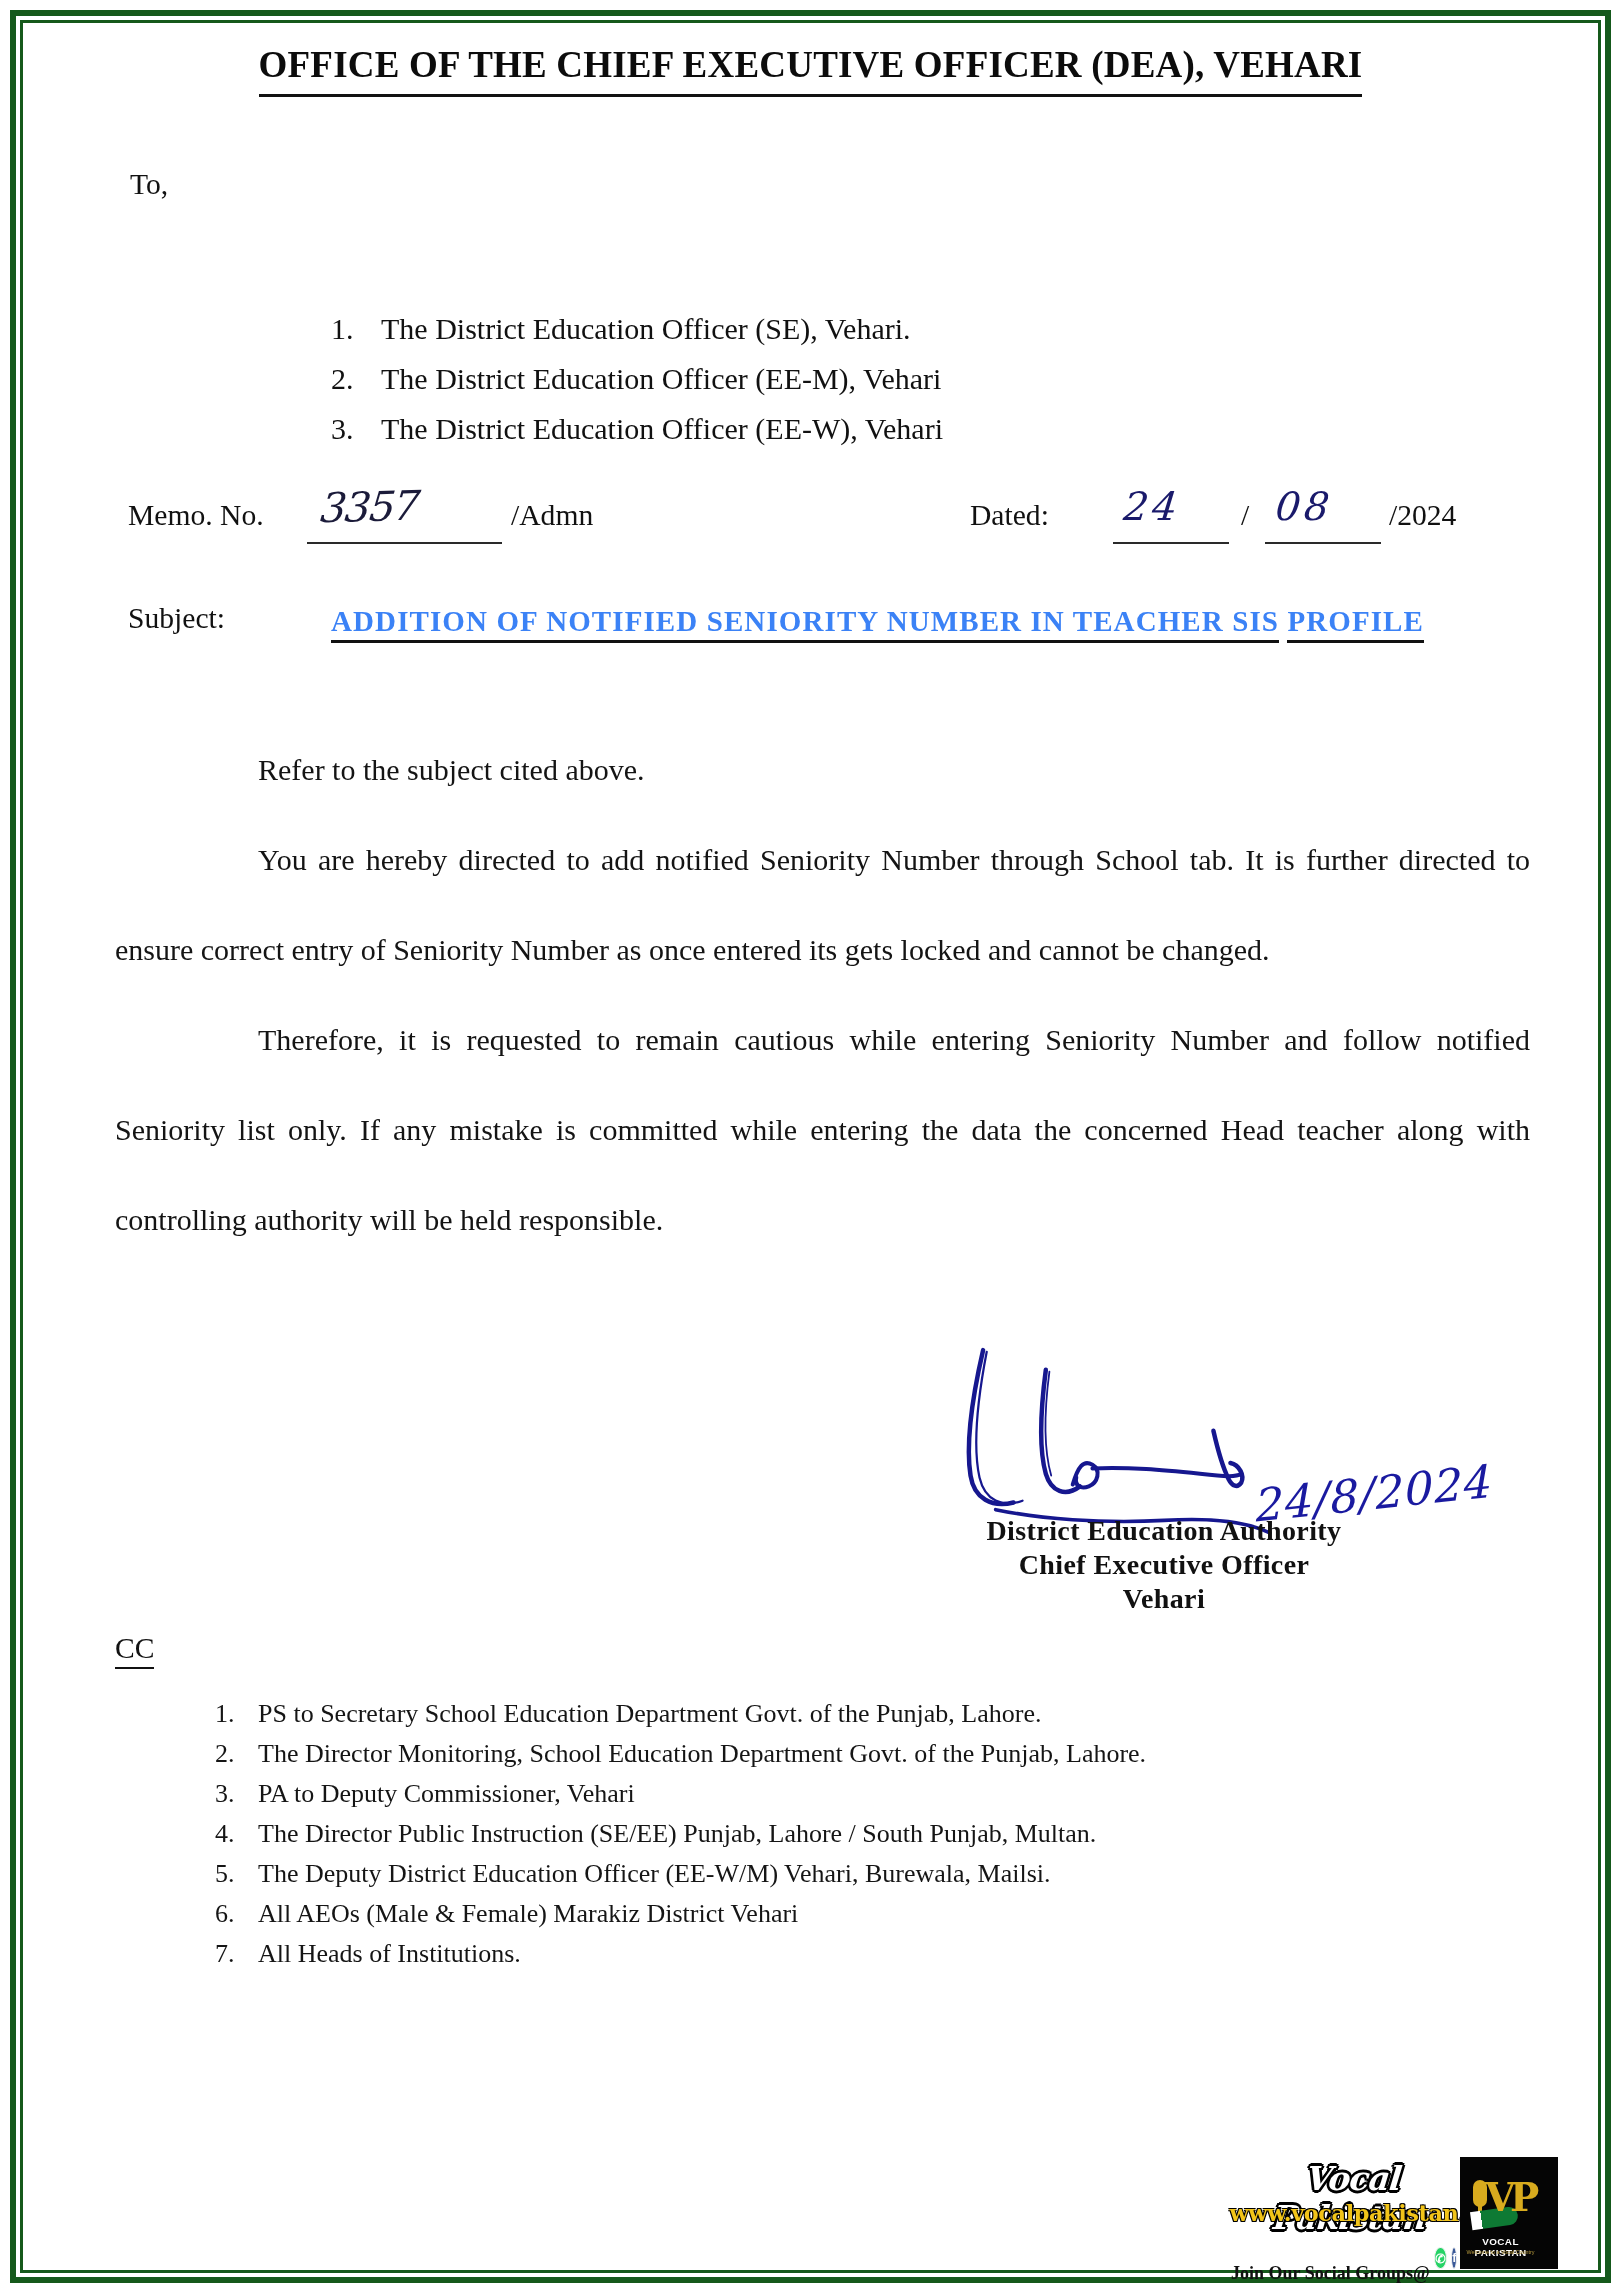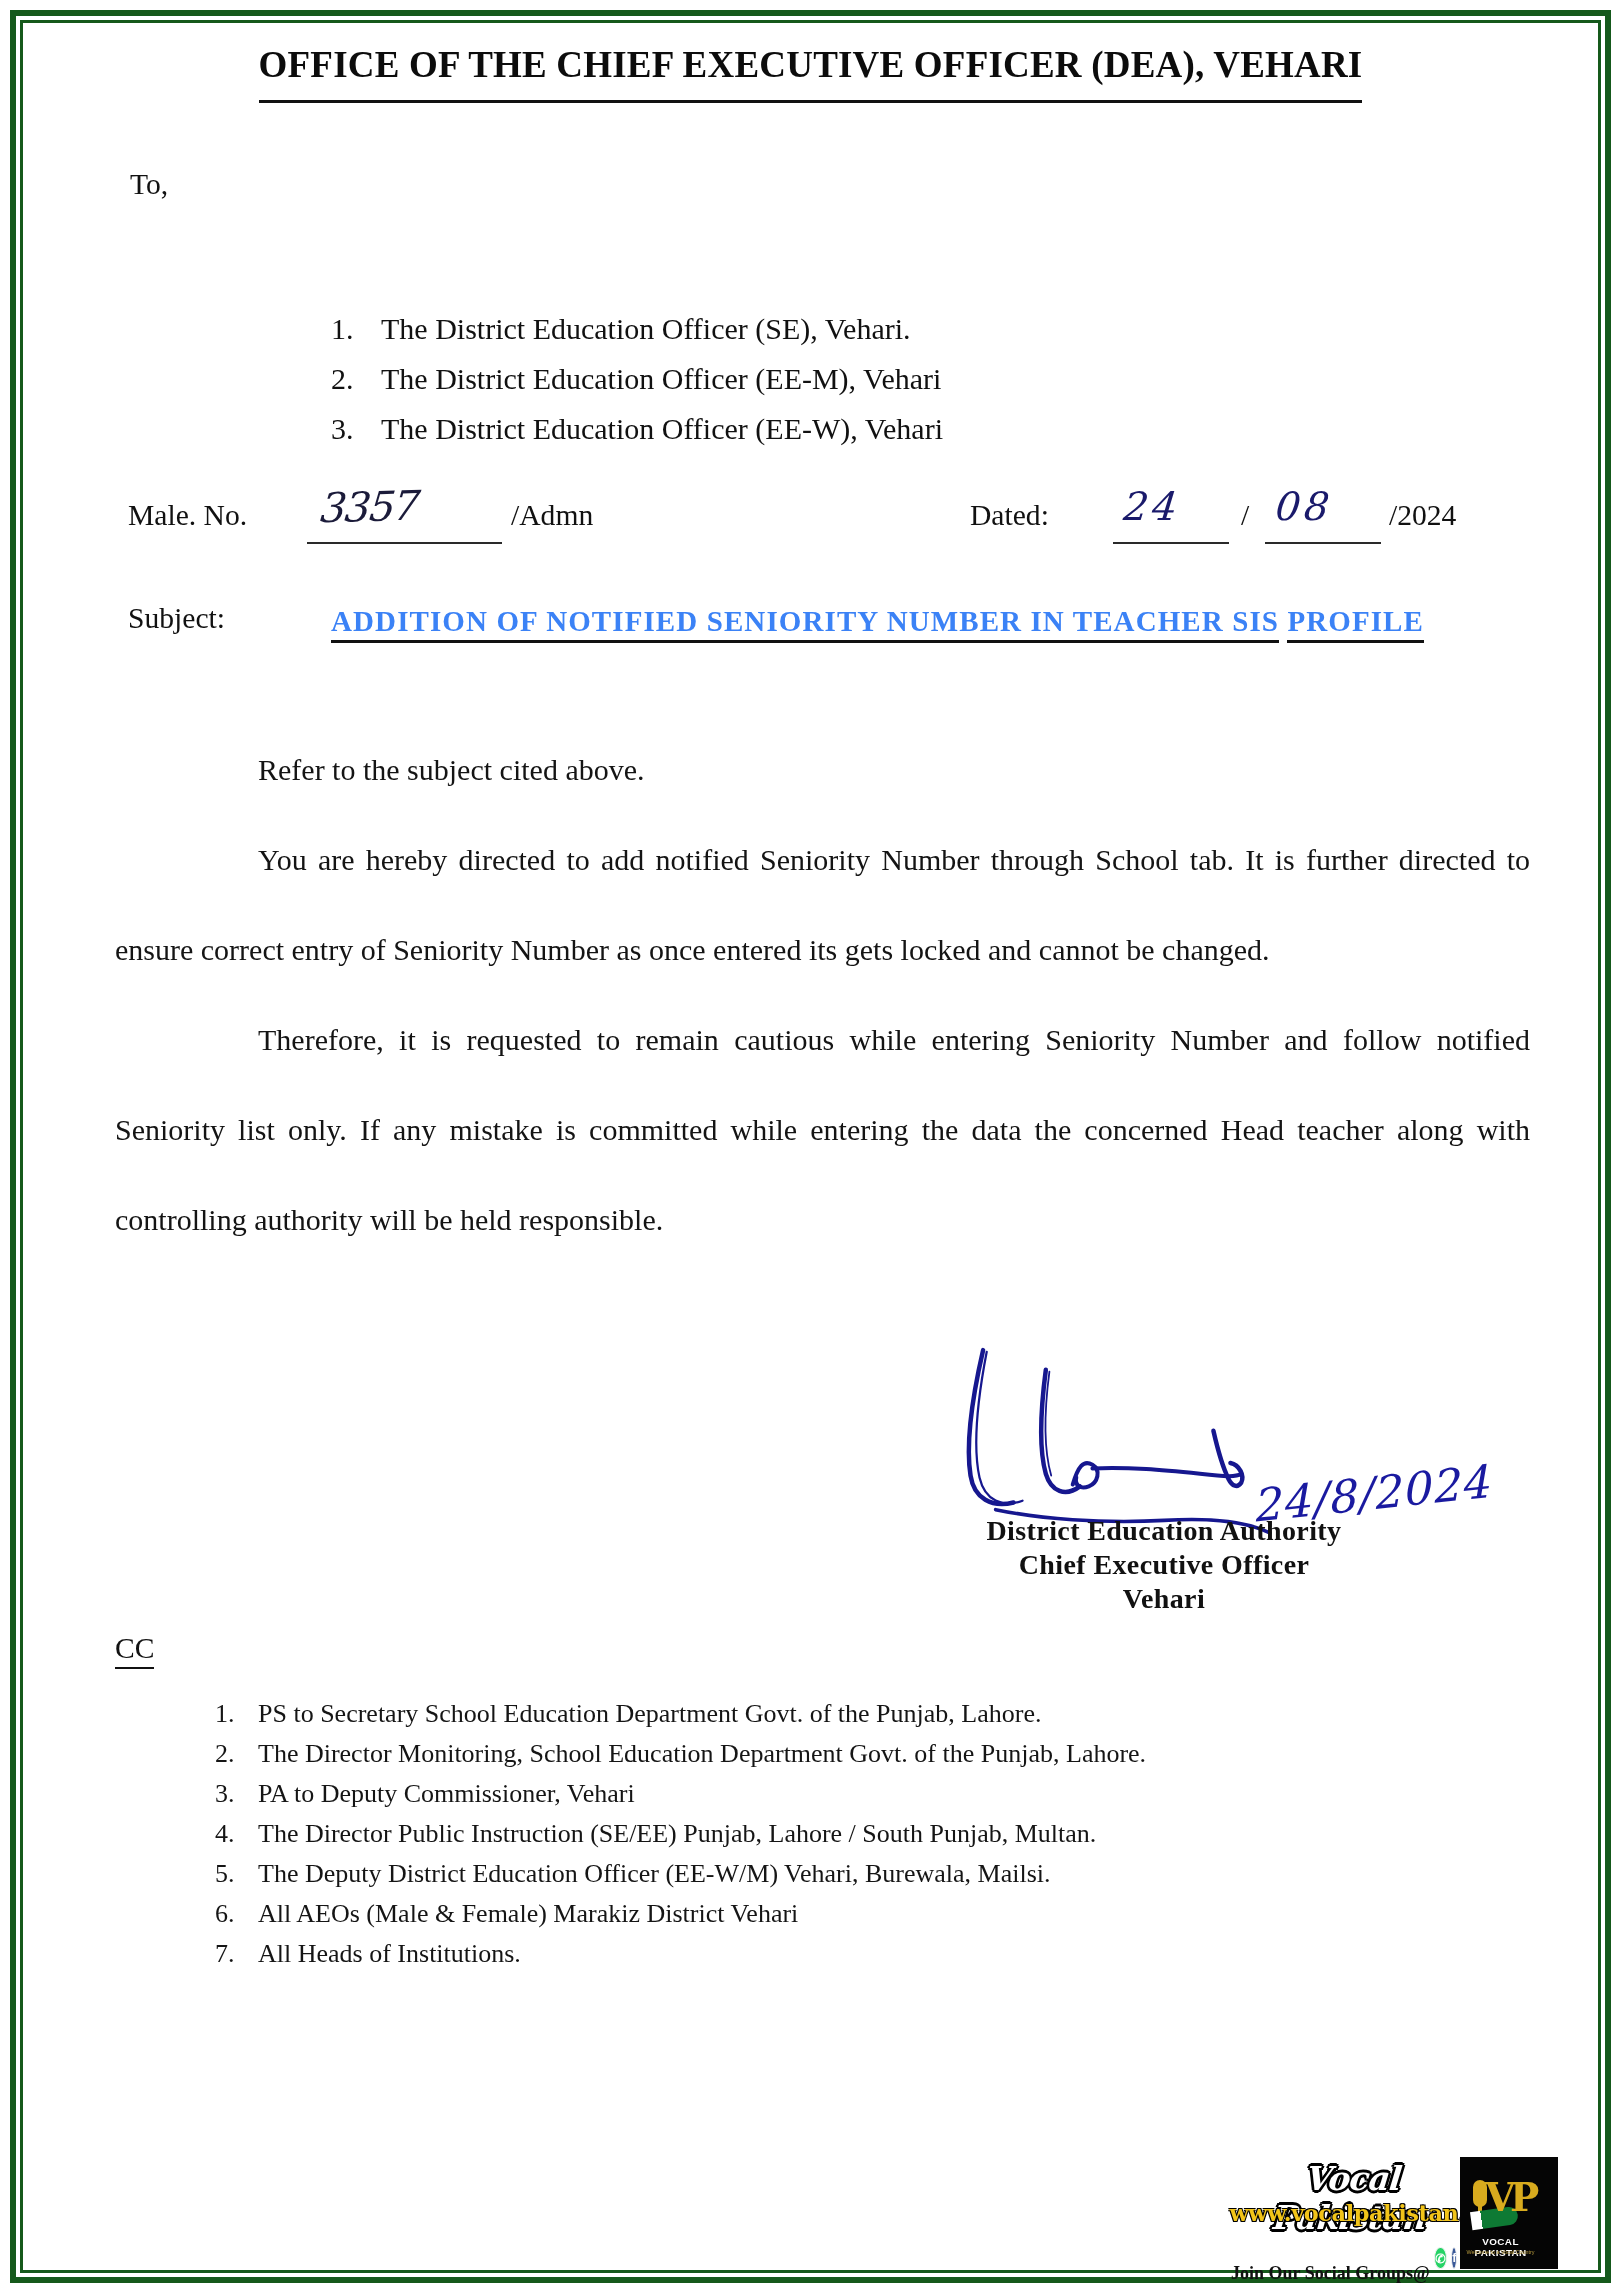--- a/index.html
+++ b/index.html
@@ -46,21 +46,21 @@
     width: 1621px;
     text-align: center;
     font-size: 37px;
     font-weight: bold;
     letter-spacing: 0.2px;
     color: #0c0c0c;
     font-family: "Liberation Serif", "DejaVu Serif", serif;
   }
   .doc-title span {
     border-bottom: 3.6px solid #111;
-    padding-bottom: 15px;
+    padding-bottom: 9px;
   }
 
   .to-label {
     position: absolute;
     left: 130px; top: 168px;
     font-size: 29.6px;
     color: #111;
   }
 
   
@@ -395,21 +395,21 @@
         <span class="addressee-num">2.</span>
         <span>The District Education Officer (EE-M), Vehari</span>
       </div>
       <div class="addressee-row">
         <span class="addressee-num">3.</span>
         <span>The District Education Officer (EE-W), Vehari</span>
       </div>
     </div>
 
     <div class="memo-line">
-      <span class="memo-label">Male. No.</span>
+      <span class="memo-label">Memo. No.</span>
       <span class="memo-blank">
         <span class="memo-value">3357</span>
       </span>
       <span class="memo-admn">/Admn</span>
 
       <span class="dated-label">Dated:</span>
       <span class="dated-d-blank">
         <span class="hand-num">24</span>
       </span>
       <span class="dated-slash1">/</span>

